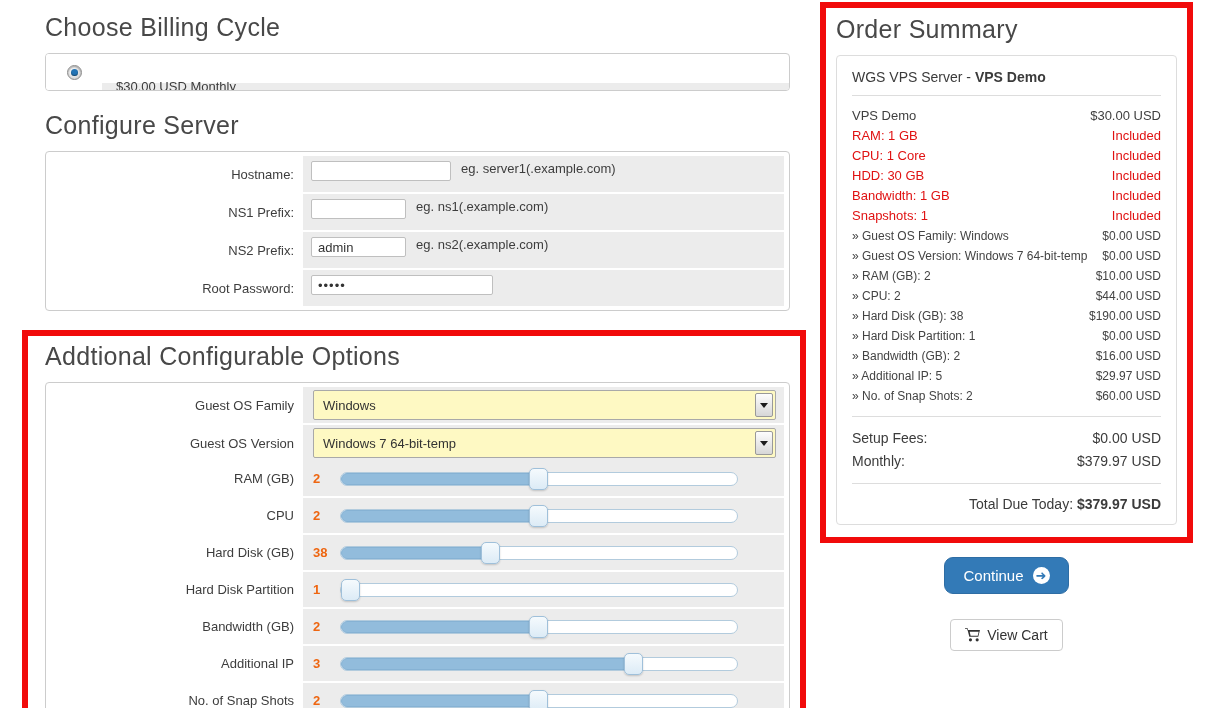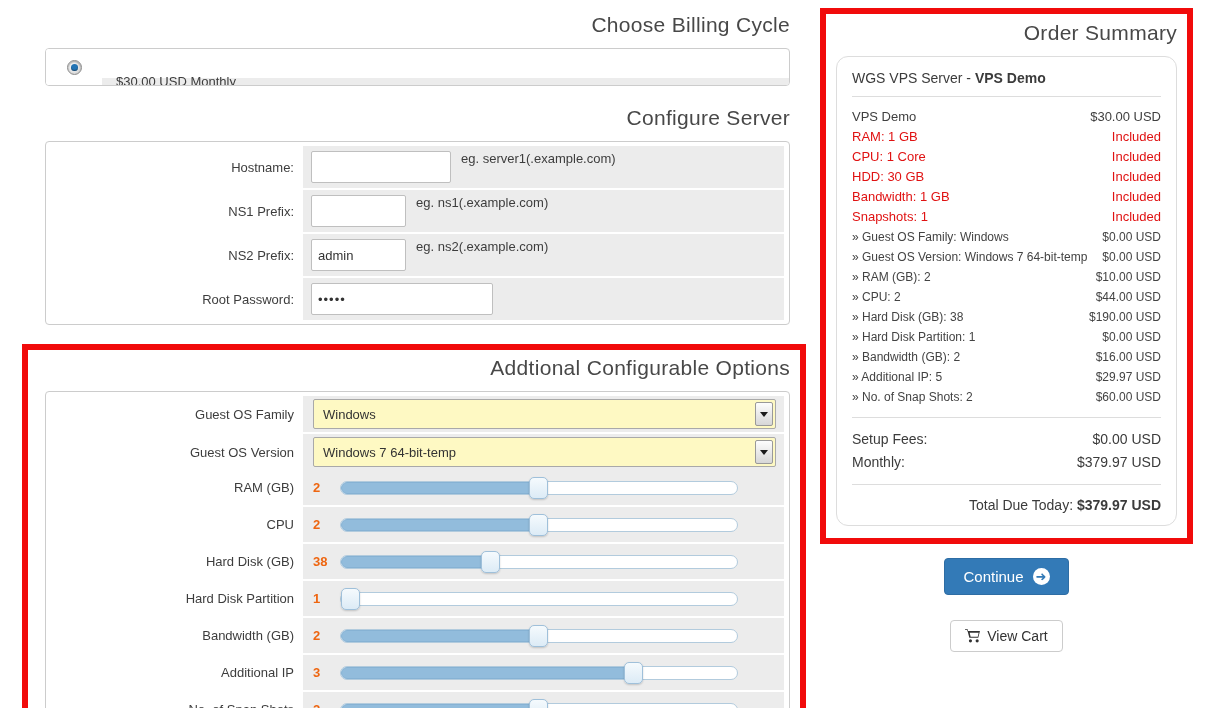--- a/index.html
+++ b/index.html
@@ -3,23 +3,22 @@
 <meta charset="utf-8">
 <style>
   * { box-sizing: border-box; margin: 0; padding: 0; }
   html,body { background:#fff; }
   body {
     width:1220px; height:708px; position:relative; overflow:hidden;
     font-family:"Liberation Sans","DejaVu Sans",sans-serif;
     font-size:13px; color:#444;
   }
   h2.sec {
-    font-size:21px; font-weight:400; color:#484848; letter-spacing:.3px;
+    font-size:25px; font-weight:400; color:#484848; letter-spacing:.3px;
     margin:0 0 11px 0;
-    text-align:right;
   }
   
   .left-col { position:absolute; left:45px; top:13px; width:745px; }
 
   .billing-box {
     display:flex; align-items:stretch; height:38px;
     border:1px solid #ccc; border-radius:4px; overflow:hidden; background:#fff;
     margin-bottom:20px;
   }
   .radio-cell { width:56px; display:flex; align-items:center; justify-content:center; background:#fff; }
@@ -40,21 +39,21 @@
 
   .cfg-label, .opt-label {
     width:252px; text-align:right; padding-right:9px; color:#3d3d3d;
     display:flex; align-items:center; justify-content:flex-end; background:#fff;
   }
   .cfg-ctrl {
     flex:1; background:#ececec; display:flex; align-items:flex-start;
     padding:5px 8px; min-height:36px;
   }
   .cfg-input {
-    height:32px; border:1px solid #bfbfbf; border-radius:2px; background:#fff;
+    height:20px; border:1px solid #bfbfbf; border-radius:2px; background:#fff;
     padding:0 6px; font-family:inherit; font-size:13px; color:#333; outline:none;
   }
   .config-panel .cfg-row:nth-of-type(1) .cfg-input { width:140px; }
   .config-panel .cfg-row:nth-of-type(2) .cfg-input { width:95px; }
   .config-panel .cfg-row:nth-of-type(3) .cfg-input { width:95px; }
   .config-panel .cfg-row:nth-of-type(4) .cfg-input { width:182px; letter-spacing:1px; }
   .cfg-hint { margin-left:10px; color:#3d3d3d; }
 
   
   .red-wrap-left {
@@ -88,45 +87,45 @@
     background:var(--slider-fill,#92bcdc); border-radius:8px; border:1px solid #86b2d4;
   }
   .slider .handle {
     position:absolute; top:-5px; left:max(0px, calc(var(--p,0%) - 10px));
     width:19px; height:22px; border-radius:5px;
     background:linear-gradient(#f5fafd,#dcebf6);
     border:1px solid #9fc0da; box-shadow:0 1px 2px rgba(0,0,0,.18);
   }
 
   
-  .right-col { position:absolute; left:820px; top:8px; width:373px; }
+  .right-col { position:absolute; left:820px; top:2px; width:373px; }
   .red-wrap-right {
     border:6px solid var(--highlight-red,#f10b0b);
     padding:7px 10px 12px 10px;
   }
   .summary-panel {
-    border:1px solid #ddd; border-radius:12px; background:#fff;
+    border:1px solid #ddd; border-radius:4px; background:#fff;
     padding:13px 15px 12px 15px; margin-top:10px;
   }
   .product-title { font-size:14px; color:#3b3b3b; }
   .product-title b { font-weight:bold; }
   .divider { border-top:1px solid #ddd; margin:10px 0; }
   .sum-row { display:flex; justify-content:space-between; line-height:20px; color:#3f3f3f; }
   .sum-row.red { color:var(--status-red,#e01212); }
   .sub-rows .sum-row { font-size:12px; line-height:20px; color:#434343; }
   .tot-row { display:flex; justify-content:space-between; font-size:14px; line-height:23px; color:#3b3b3b; }
   .total-due { text-align:right; font-size:14px; color:#3b3b3b; padding-top:2px; }
   .total-due b { font-weight:bold; }
 
   .btn-area { text-align:center; }
   .btn-continue {
     margin-top:14px;
     display:inline-flex; align-items:flex-start; gap:9px;
     background:var(--accent-blue,#337ab7); color:#fff; border:1px solid #2e6da4;
-    border-radius:4px; font-size:15px; font-family:inherit;
+    border-radius:9px; font-size:15px; font-family:inherit;
     padding:9px 18px; cursor:pointer;
   }
   .cont-icon {
     width:17px; height:17px; border-radius:50%; background:#fff;
     color:var(--accent-blue,#337ab7); font-weight:bold; font-size:13px; line-height:1;
     display:inline-flex; align-items:center; justify-content:center;
   }
   .btn-viewcart {
     margin-top:25px;
     display:inline-flex; align-items:center; gap:7px;

